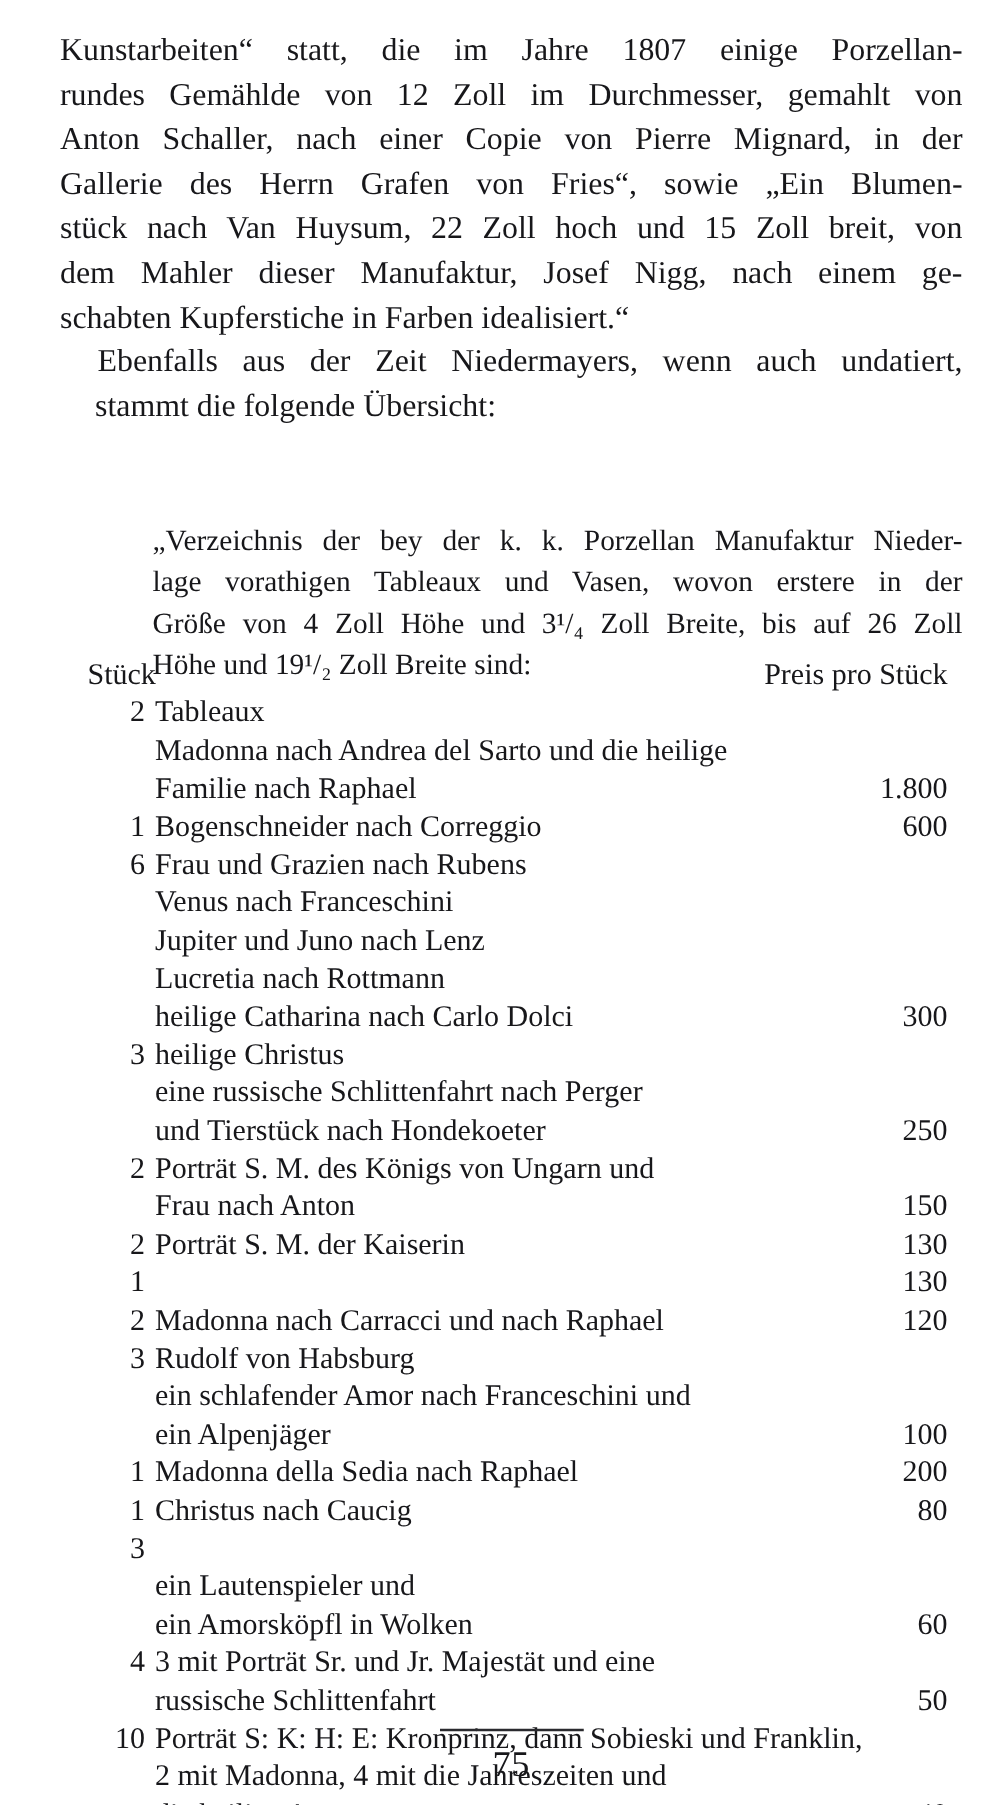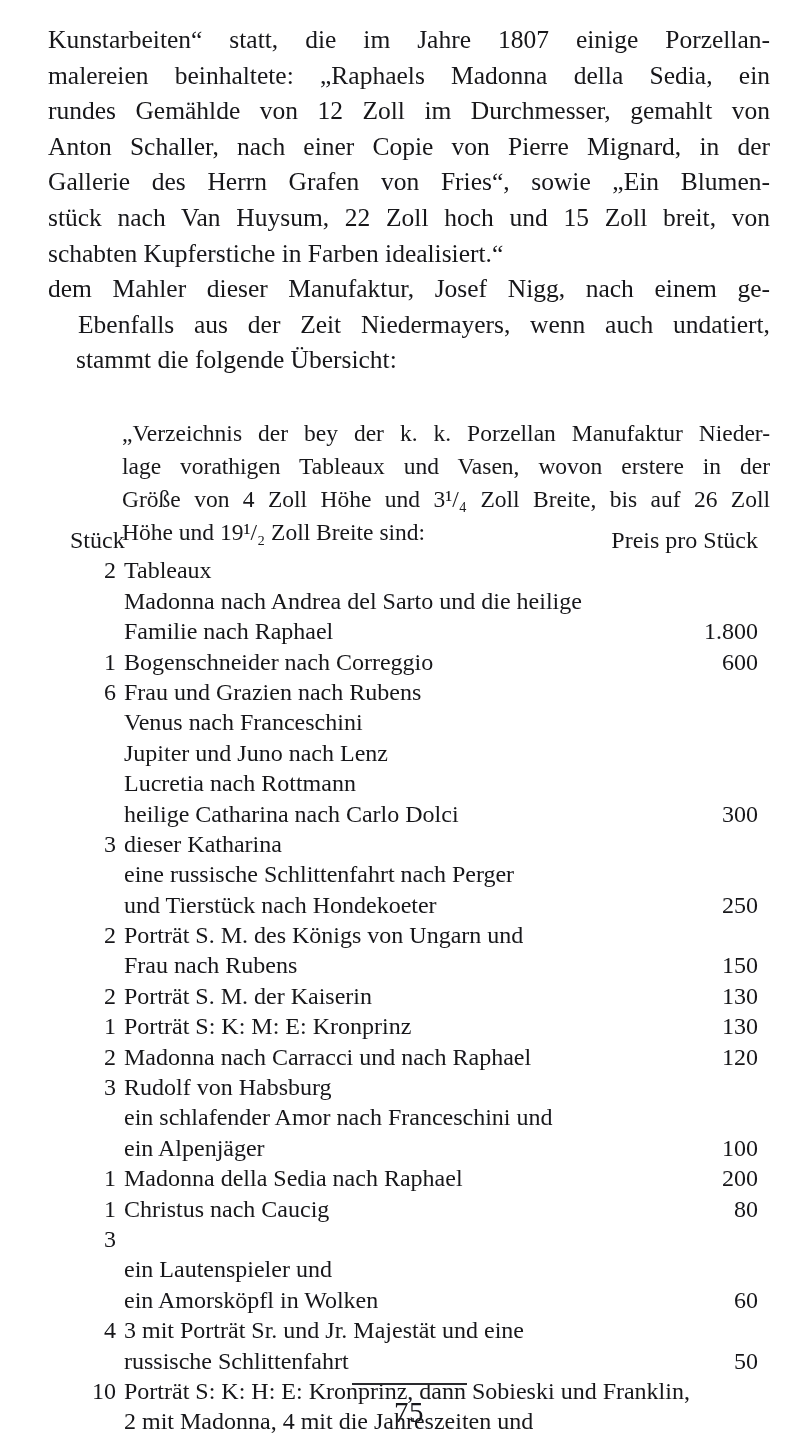--- a/index.html
+++ b/index.html
@@ -153,27 +153,26 @@
   }
 </style>
 </head>
 <body>
 
 <div class="page">
 
   <div class="body-text">
     <p id="para1">
         <span class="jline">Kunstarbeiten“ statt, die im Jahre 1807 einige Porzellan-</span>
-        <span class="jline">malereien beinhaltete: „Raphaels Madonna della Sedia, ein</span>
         <span class="jline">rundes Gemählde von 12 Zoll im Durchmesser, gemahlt von</span>
         <span class="jline">Anton Schaller, nach einer Copie von Pierre Mignard, in der</span>
         <span class="jline">Gallerie des Herrn Grafen von Fries“, sowie „Ein Blumen-</span>
         <span class="jline">stück nach Van Huysum, 22 Zoll hoch und 15 Zoll breit, von</span>
+        <span class="jline">dem Mahler dieser Manufaktur, Josef Nigg, nach einem ge-</span>
         <span class="jline last">schabten Kupferstiche in Farben idealisiert.“</span>
-        <span class="jline">dem Mahler dieser Manufaktur, Josef Nigg, nach einem ge-</span>
       </p>
     <p class="indent" id="para2">
         <span class="jline indent">Ebenfalls aus der Zeit Niedermayers, wenn auch undatiert,</span>
         <span class="jline last">stammt die folgende Übersicht:</span>
       </p>
   </div>
 
   <div class="quote-block" id="quoteblock">
       <span class="qline">„Verzeichnis der bey der k. k. Porzellan Manufaktur Nieder-</span>
       <span class="qline">lage vorathigen Tableaux und Vasen, wovon erstere in der</span>
@@ -215,45 +214,44 @@
         </div>
         <div class="cont">
           <span class="desc">Lucretia nach Rottmann</span>
         </div>
         <div class="cont">
           <span class="desc">heilige Catharina nach Carlo Dolci</span>
           <span class="price">300</span>
         </div>
         <div class="row">
           <span class="qty">3</span>
-          <span class="desc">dieser Katharina</span>
+          <span class="desc">heilige Christus</span>
         </div>
         <div class="cont">
           <span class="desc">eine russische Schlittenfahrt nach Perger</span>
         </div>
         <div class="cont">
           <span class="desc">und Tierstück nach Hondekoeter</span>
           <span class="price">250</span>
         </div>
         <div class="row">
           <span class="qty">2</span>
           <span class="desc">Porträt S. M. des Königs von Ungarn und</span>
         </div>
         <div class="cont">
-          <span class="desc">Frau nach Rubens</span>
+          <span class="desc">Frau nach Anton</span>
           <span class="price">150</span>
         </div>
         <div class="row">
           <span class="qty">2</span>
           <span class="desc">Porträt S. M. der Kaiserin</span>
           <span class="price">130</span>
         </div>
         <div class="row">
           <span class="qty">1</span>
-          <span class="desc">Porträt S: K: M: E: Kronprinz</span>
           <span class="price">130</span>
         </div>
         <div class="row">
           <span class="qty">2</span>
           <span class="desc">Madonna nach Carracci und nach Raphael</span>
           <span class="price">120</span>
         </div>
         <div class="row">
           <span class="qty">3</span>
           <span class="desc">Rudolf von Habsburg</span>

